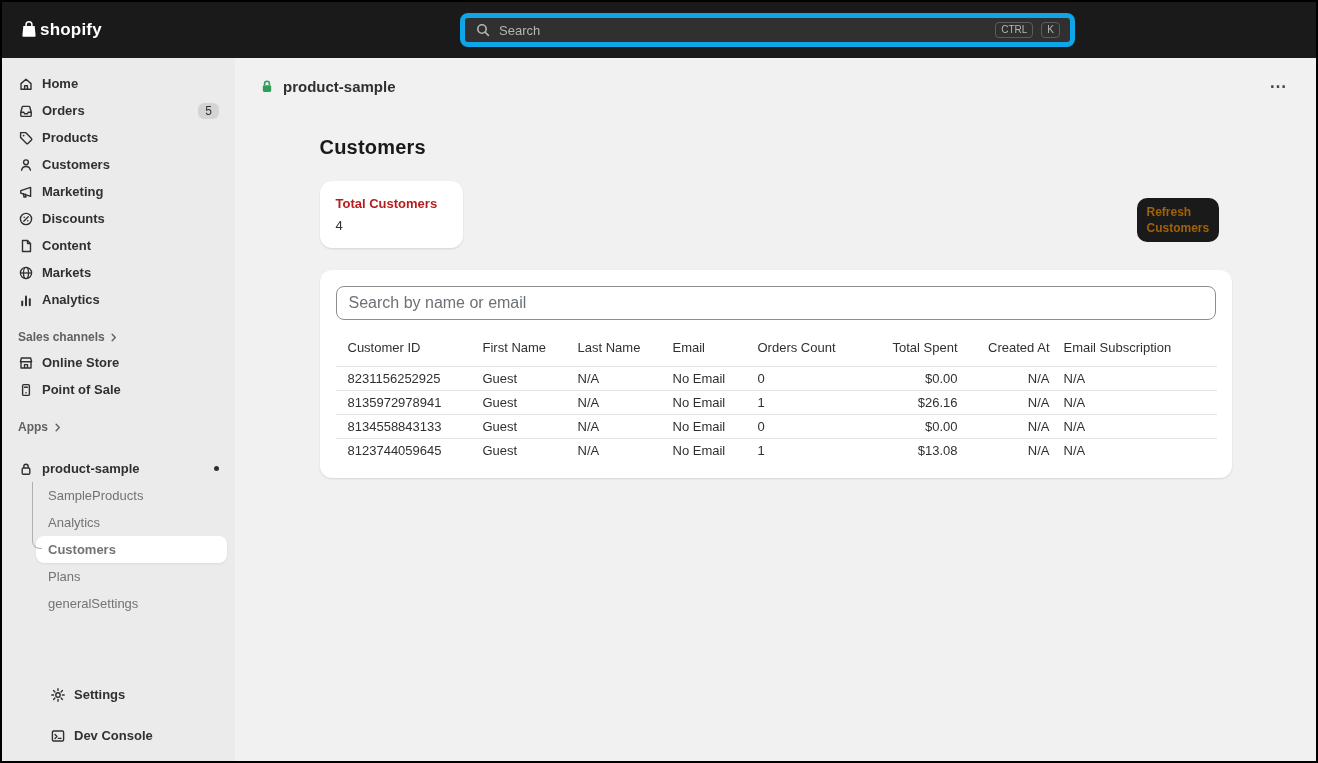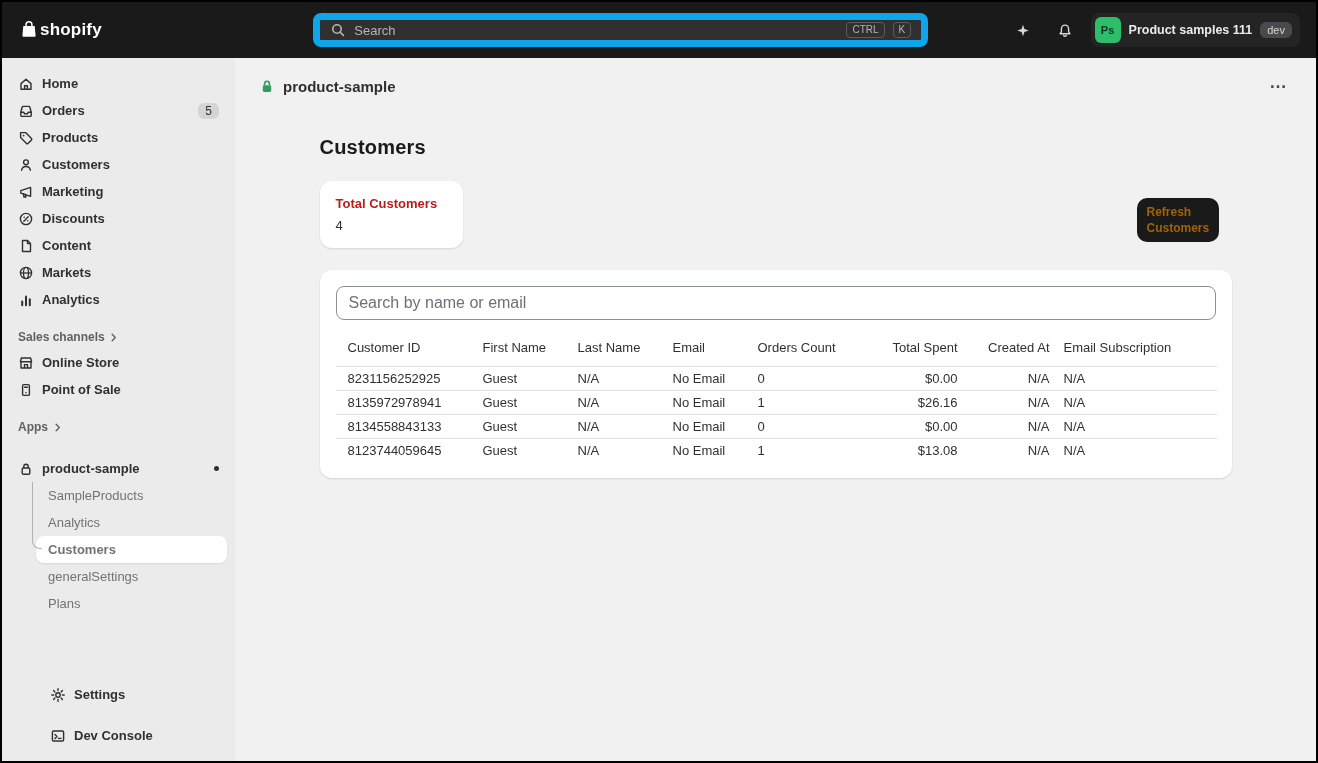--- a/index.html
+++ b/index.html
@@ -5,21 +5,21 @@
   * { box-sizing: border-box; margin: 0; padding: 0; }
   html,body { width:1318px; height:763px; }
   body { font-family: "Liberation Sans", sans-serif; background:#fff; }
   .frame { width:1318px; height:763px; border:2px solid #000; display:flex; flex-direction:column; overflow:hidden; background:#1a1a1a; }
 
   
   .topbar { height:56px; flex:0 0 56px; background:#1a1a1a; display:flex; align-items:center; padding:0 16px; }
   .logo { display:flex; align-items:center; width:217px; flex:0 0 auto; }
   .logo-text { color:#fff; font-size:17px; font-weight:700; letter-spacing:.2px; }
   .topbar-center { flex:1; display:flex; justify-content:center; }
-  .top-search { width:615px; height:34px; background:#303030; border:7px solid #0ea5e9; border-radius:8px; display:flex; align-items:center; padding:0 10px; gap:8px; cursor:pointer; }
+  .top-search { width:615px; height:34px; background:#303030; border:5px solid #0ea5e9; border-radius:8px; display:flex; align-items:center; padding:0 10px; gap:8px; cursor:pointer; }
   .top-search-text { color:#b5b5b5; font-size:13px; flex:1; }
   .kbd { border:1px solid #5c5c5c; color:#b5b5b5; font-size:10px; border-radius:4px; padding:2px 5px; line-height:1; }
   .topbar-right { display:flex; align-items:center; gap:10px; flex:0 0 auto; }
   .top-iconbtn { width:32px; height:32px; border-radius:8px; display:flex; align-items:center; justify-content:center; cursor:pointer; background:transparent; border:none; }
   .store-chip { display:flex; align-items:center; gap:8px; background:#242424; border-radius:8px; padding:4px 8px 4px 4px; cursor:pointer; }
   .avatar { width:26px; height:26px; border-radius:6px; background:#2ebd6b; color:#083b20; font-size:11px; font-weight:700; display:flex; align-items:center; justify-content:center; }
   .store-name { color:#ebebeb; font-size:12.5px; font-weight:700; }
   .dev-badge { background:#4a4a4e; color:#d6d6d6; font-size:11px; border-radius:6px; padding:2px 7px; }
 
   
@@ -92,42 +92,20 @@
               <circle cx="7" cy="7" r="4.2" fill="none" stroke="#b5b5b5" stroke-width="1.6"></circle>
               <line x1="10.2" y1="10.2" x2="13.4" y2="13.4" stroke="#b5b5b5" stroke-width="1.6" stroke-linecap="round"></line>
             </svg>
         </span>
         <span class="top-search-text">Search</span>
         <span class="kbd">CTRL</span>
         <span class="kbd">K</span>
       </div>
     </div>
 
-    <div class="topbar-right">
-      <button class="top-iconbtn">
-        <span class="nicon">
-          <svg width="17" height="17" viewBox="0 0 16 16">
-              <path d="M8 2.2 9.4 6.6 13.8 8 9.4 9.4 8 13.8 6.6 9.4 2.2 8 6.6 6.6Z" fill="#d8d8d8"></path>
-            </svg>
-        </span>
-      </button>
-      <button class="top-iconbtn">
-        <span class="nicon">
-          <svg width="17" height="17" viewBox="0 0 16 16" fill="none" stroke="#d8d8d8" stroke-width="1.4" stroke-linecap="round" stroke-linejoin="round">
-              <path d="M8 2.6c-2.2 0-3.6 1.6-3.6 3.9v2.8L3.1 11.2h9.8L11.6 9.3V6.5c0-2.3-1.4-3.9-3.6-3.9Z"></path>
-              <path d="M6.7 13a1.4 1.4 0 0 0 2.6 0"></path>
-            </svg>
-        </span>
-      </button>
-      <div class="store-chip">
-        <span class="avatar">Ps</span>
-        <span class="store-name">Product samples 111</span>
-        <span class="dev-badge">dev</span>
-      </div>
-    </div>
   </div>
 
   <div class="body-row">
 
     <nav class="sidebar">
 
       <div class="nav-item">
         <span class="nicon">
             <svg width="16" height="16" viewBox="0 0 16 16" fill="none" stroke="#303030" stroke-width="1.4" stroke-linecap="round" stroke-linejoin="round">
               <path d="M3 7.6 8 3.2l5 4.4v5.6H3Z"></path>
@@ -285,24 +263,24 @@
         <div class="nav-child">
           <span class="clabel">SampleProducts</span>
         </div>
         <div class="nav-child">
           <span class="clabel">Analytics</span>
         </div>
         <div class="nav-child selected">
           <span class="clabel">Customers</span>
         </div>
         <div class="nav-child">
+          <span class="clabel">Plans</span>
+        </div>
+        <div class="nav-child">
           <span class="clabel">generalSettings</span>
-        </div>
-        <div class="nav-child">
-          <span class="clabel">Plans</span>
         </div>
       </div>
 
       <div class="sidebar-footer">
         <div class="nav-item">
           <span class="nicon">
               <svg width="16" height="16" viewBox="0 0 16 16" fill="none" stroke="#303030" stroke-width="1.4" stroke-linecap="round">
                 <circle cx="8" cy="8" r="2.2"></circle>
                 <line x1="8" y1="1.8" x2="8" y2="3.6"></line>
                 <line x1="8" y1="12.4" x2="8" y2="14.2"></line>

